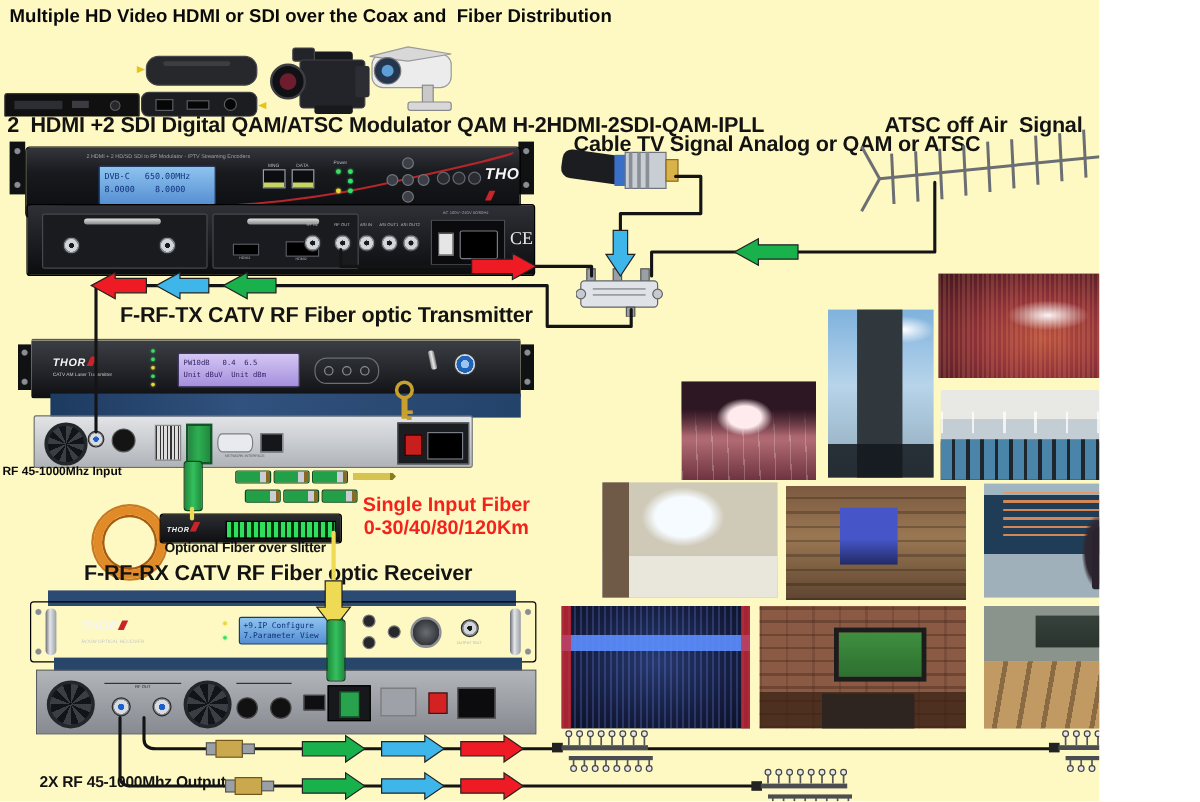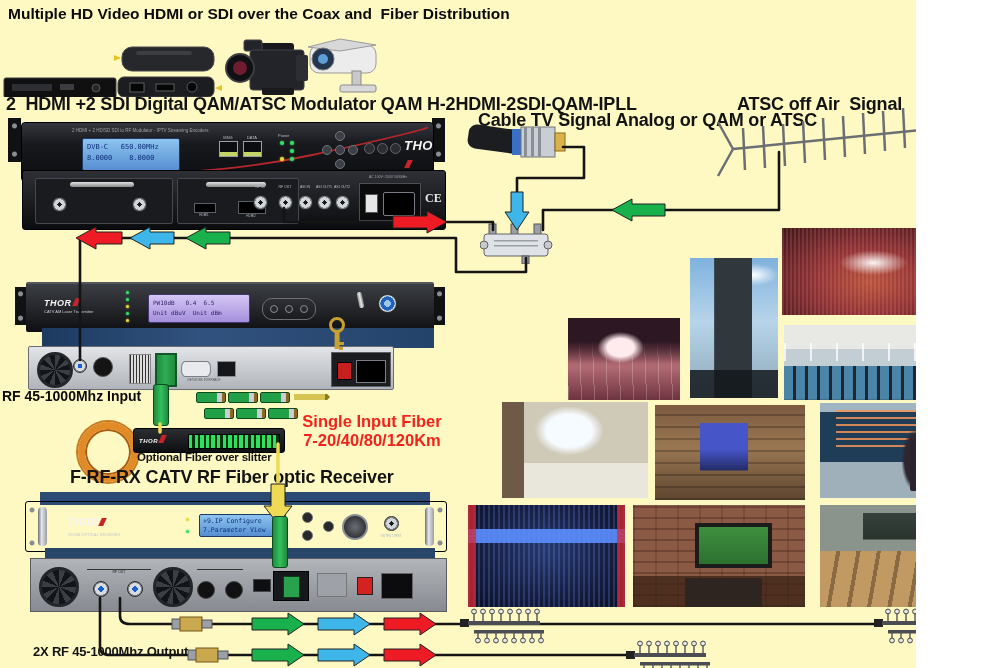--- a/index.html
+++ b/index.html
@@ -1,19 +1,19 @@
 <!DOCTYPE html>
 <html><head>
 <meta charset="utf-8">
 <style>
   html,body{margin:0;padding:0;background:#fff;font-family:"Liberation Sans",sans-serif;}
   #canvas{position:relative;width:916px;height:668px;background:#fef9c3;overflow:hidden;}
   .abs{position:absolute;}
   .cap{position:absolute;font-weight:bold;color:#131313;font-size:18px;white-space:pre;letter-spacing:-.2px;}
-  .bigcap{position:absolute;font-weight:bold;color:#0a0a0a;font-size:14px;white-space:pre;}
+  .bigcap{position:absolute;font-weight:bold;color:#0a0a0a;font-size:10px;white-space:pre;}
   .redcap{position:absolute;font-weight:bold;color:#f3231c;font-size:16.5px;line-height:1.15;text-align:center;white-space:pre;}
   .bnc{position:absolute;border-radius:50%;border:1px solid #2a2a2a;
        background:radial-gradient(circle,#1a1a1a 0 22%,#d2d6da 24% 56%,#878c93 58% 78%,#4a4e54 80%);}
   .bnc.blue{background:radial-gradient(circle,#1a5fd0 0 26%,#d8dce0 28% 58%,#8a8f96 60% 80%,#4a4e54 82%);}
   .fan{position:absolute;border-radius:50%;border:3px solid #23262a;
        background:repeating-conic-gradient(#3a3f45 0 22deg,#101windows214 22deg 45deg);background:repeating-conic-gradient(#3a3f45 0 22deg,#121417 22deg 45deg);}
   .led{position:absolute;width:4px;height:4px;border-radius:50%;background:#35e066;box-shadow:0 0 2px #35e066;}
   .rj{position:absolute;width:17px;height:14px;background:#0c0d10;border:1px solid #9aa0a8;box-shadow:inset 0 -4px 0 #c6d465;}
   .lcdb{position:absolute;background:linear-gradient(180deg,#8ec4ef,#568fd2);color:#10307c;
         font:7px "DejaVu Sans Mono",monospace;line-height:1.5;padding:3px 4px;border:1px solid #1d3a66;border-radius:2px;white-space:pre;}
@@ -144,35 +144,36 @@
     <div class="bnc" style="left:230px;top:24px;width:13px;height:13px;"></div>
     <div class="bnc" style="left:255px;top:24px;width:13px;height:13px;"></div>
     <div class="bnc" style="left:275px;top:24px;width:13px;height:13px;"></div>
     <div class="bnc" style="left:294px;top:24px;width:13px;height:13px;"></div>
     <div class="bnc" style="left:312px;top:24px;width:13px;height:13px;"></div>
     <div class="tinylbl" style="left:330px;top:4px;width:70px;font-size:3.5px;color:#9aa2aa;">AC 100V~240V 50/60Hz</div>
     <div class="abs" style="left:336px;top:12px;width:60px;height:36px;background:#0b0b0d;border:1px solid #4a4e54;">
       <div class="abs" style="left:5px;top:10px;width:11px;height:17px;background:#e6e6e6;border:1px solid #555;"></div>
       <div class="abs" style="left:23px;top:8px;width:30px;height:22px;background:#000;border:1px solid #787c84;border-radius:2px;"></div>
     </div>
-    <div class="abs" style="left:402px;top:20px;font-size:12px;color:#e8e8e8;font-family:'Liberation Serif',serif;font-weight:bold;">CE</div>
+    <div class="abs" style="left:402px;top:20px;font-size:15px;color:#e8e8e8;font-family:'Liberation Serif',serif;font-weight:normal;">CE</div>
   </div>
 
   <svg class="abs" style="left:480px;top:216px;" width="75" height="48" viewBox="0 0 75 48">
     <rect x="9" y="8" width="7" height="11" fill="#9aa0a6" stroke="#555"></rect>
     <rect x="31" y="8" width="7" height="11" fill="#9aa0a6" stroke="#555"></rect>
     <rect x="54" y="8" width="7" height="11" fill="#9aa0a6" stroke="#555"></rect>
     <rect x="4" y="18" width="64" height="22" rx="3" fill="#dfe2e6" stroke="#606468"></rect>
     <circle cx="4" cy="29" r="4" fill="#c6cacf" stroke="#606468"></circle>
     <circle cx="68" cy="29" r="4" fill="#c6cacf" stroke="#606468"></circle>
     <rect x="14" y="24" width="44" height="1.5" fill="#9aa0a6"></rect>
     <rect x="14" y="29" width="44" height="1.5" fill="#9aa0a6"></rect>
     <rect x="42" y="40" width="7" height="8" fill="#9aa0a6" stroke="#555"></rect>
   </svg>
 
+  <div class="cap" style="left:100px;top:252px;">F-RF-TX CATV RF Fiber optic Transmitter</div>
 
   <div class="abs" style="left:15px;top:282px;width:430px;height:48px;">
     <div class="ear" style="left:0;top:5px;height:38px;width:11px;"></div>
     <div class="ear" style="right:0;top:5px;height:38px;width:11px;"></div>
     <div class="abs" style="left:11px;top:0;width:408px;height:48px;background:linear-gradient(180deg,#3b3e44,#0e0f12);border-top:2px solid #54575d;border-radius:2px;">
       <div class="abs" style="left:18px;top:8px;">
         <span class="thor" style="font-size:9px;">THOR</span>
         <div style="font-size:4px;color:#c8ccd2;width:74px;line-height:1.2;">CATV AM Laser Transmitter</div>
       </div>
       <div class="led" style="left:100px;top:7px;width:3px;height:3px;"></div>
@@ -226,21 +227,21 @@
     <div class="abs" style="left:72px;top:20px;width:28px;height:9px;border-radius:2px;border:1px solid #0c4a20;background:linear-gradient(90deg,#22a048 0 70%,#caced4 70% 88%,#8a6a20 88%);"></div>
     <div class="abs" style="left:98px;top:6px;width:36px;height:6px;background:linear-gradient(90deg,#d6c452 0 85%,#8a7a20 85%);clip-path:polygon(0 0,92% 0,100% 50%,92% 100%,0 100%);"></div>
   </div>
 
   <div class="abs" style="left:133px;top:428px;width:150px;height:23px;background:linear-gradient(180deg,#2c2d31,#0e0f11);border:1px solid #000;border-radius:3px;z-index:10;">
     <span class="thor abs" style="left:5px;top:6px;font-size:6px;">THOR</span>
     <div class="abs" style="left:54px;top:5px;width:90px;height:13px;border:1px solid #000;background:repeating-linear-gradient(90deg,#2ee05e 0 3.5px,#06300f 3.5px 5.6px);"></div>
   </div>
   <div class="cap" style="left:137px;top:451px;font-size:11.5px;">Optional Fiber over slitter</div>
 
-  <div class="redcap" style="left:294px;top:412px;width:156px;"><span>Single Input Fiber</span><br><span>7-20/40/80/120Km</span></div>
+  <div class="redcap" style="left:294px;top:412px;width:156px;"><span>Single Input Fiber</span><br><span>0-30/40/80/120Km</span></div>
 
   <div class="cap" style="left:70px;top:467px;">F-RF-RX CATV RF Fiber optic Receiver</div>
 
   <div class="abs" style="left:40px;top:492px;width:390px;height:13px;background:#2b4a74;"></div>
   <div class="abs" style="left:25px;top:501px;width:420px;height:49px;background:linear-gradient(180deg,#3b3e44,#0c0d10);border:1px solid #000;border-radius:3px;background-image:radial-gradient(circle at 6px 8px,#8a8e94 0 2px,transparent 3px),radial-gradient(circle at 6px 41px,#8a8e94 0 2px,transparent 3px),radial-gradient(circle at 414px 8px,#8a8e94 0 2px,transparent 3px),radial-gradient(circle at 414px 41px,#8a8e94 0 2px,transparent 3px);">
     <div class="abs" style="left:12px;top:5px;width:9px;height:39px;background:linear-gradient(90deg,#6a6e74,#e4e6e9 40%,#9a9ea4);border-radius:4px;"></div>
     <div class="abs" style="right:12px;top:5px;width:9px;height:39px;background:linear-gradient(90deg,#6a6e74,#e4e6e9 40%,#9a9ea4);border-radius:4px;"></div>
     <div class="abs" style="left:42px;top:10px;">
       <span class="thor" style="font-size:10px;">THOR</span>
       <div style="font-size:4px;color:#c4c8ce;font-style:italic;margin-top:2px;">ROOM OPTICAL RECEIVER</div>

